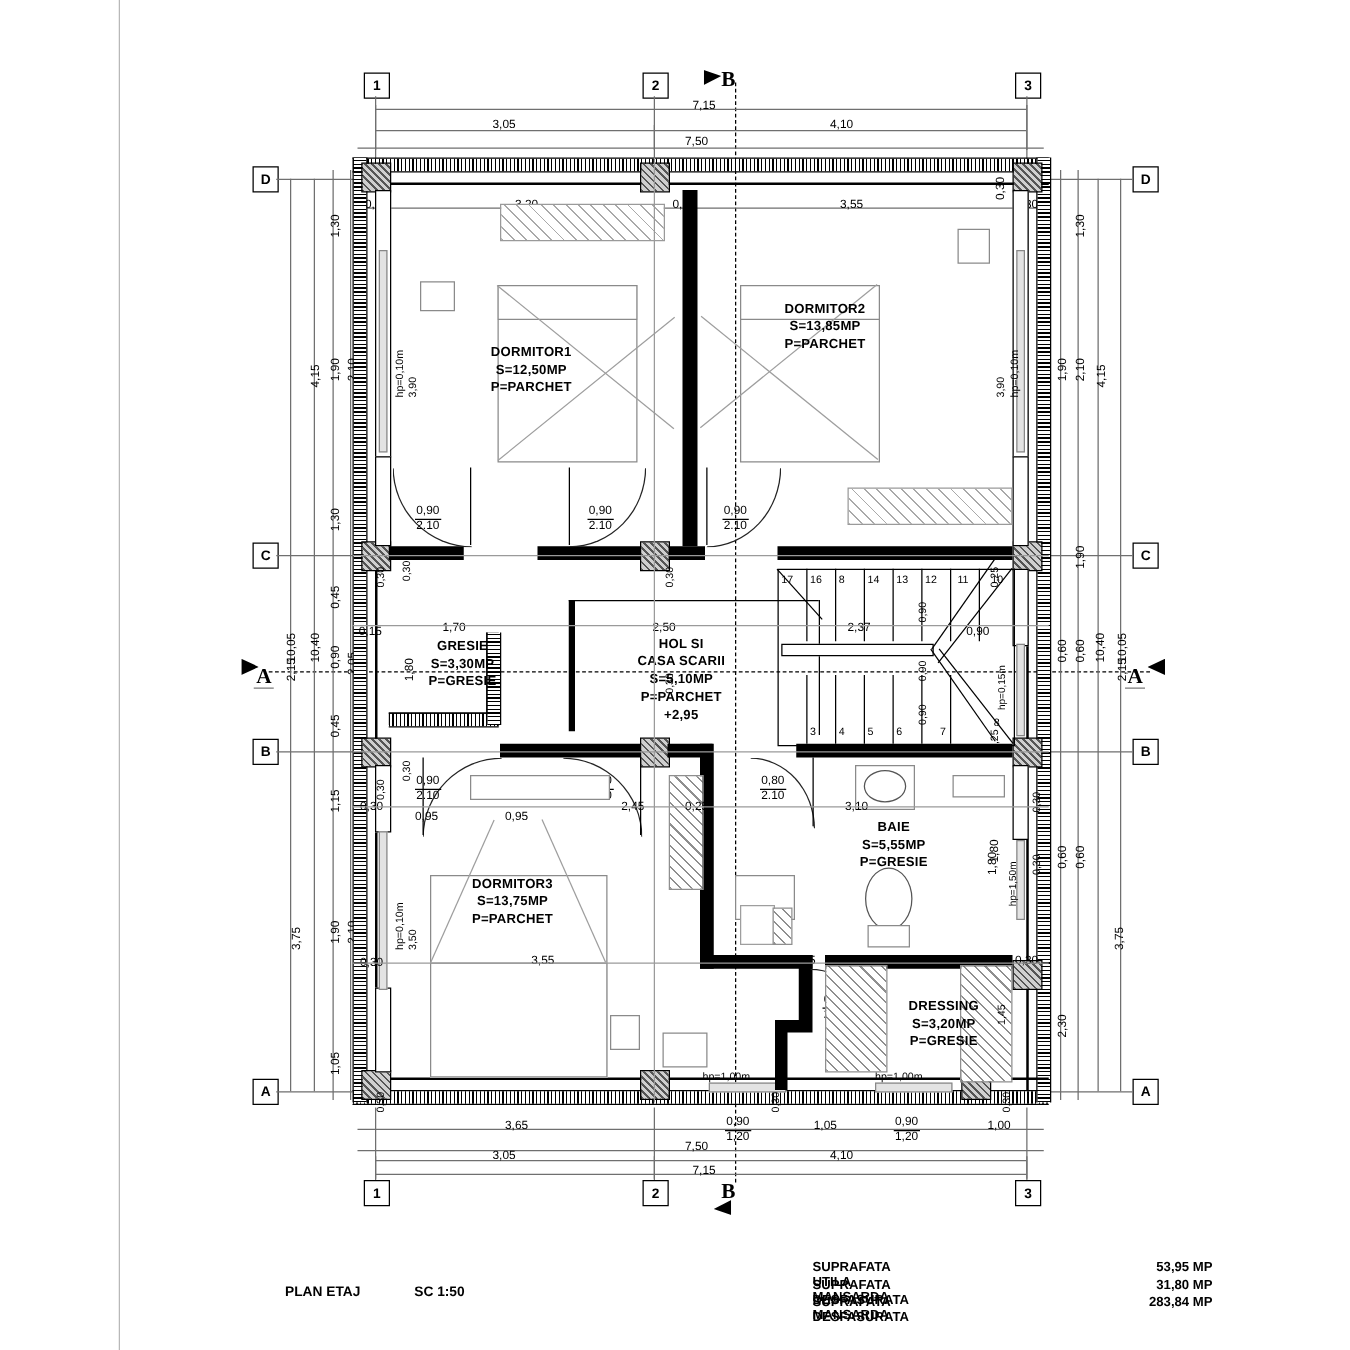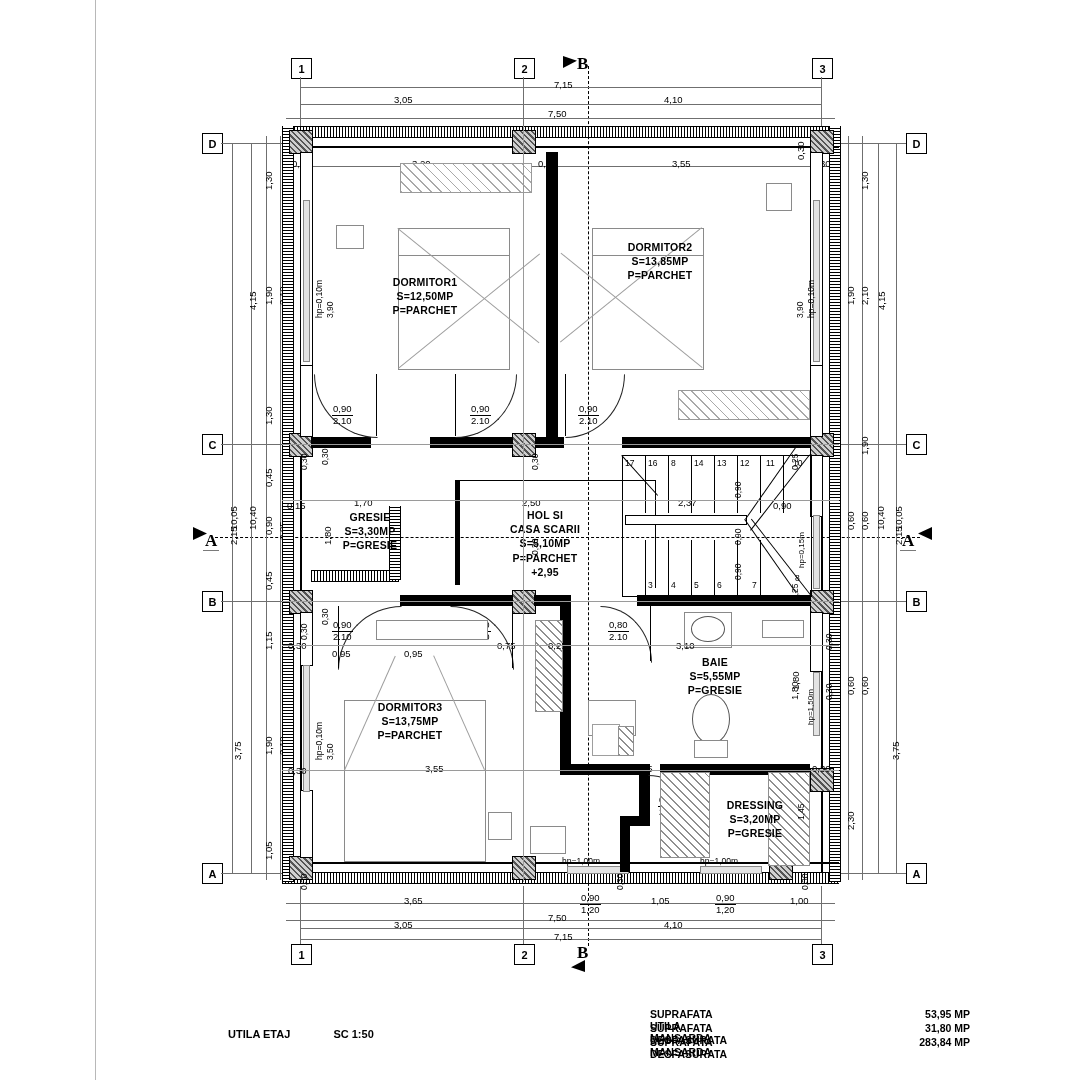--- a/index.html
+++ b/index.html
@@ -447,21 +447,21 @@
   <div class="dimv" style="left:733px;top:580px;font-size:8.5px;">0,90</div>
   <div class="dim" style="left:773px;top:500px;">0,90</div>
 
   <div class="dim" style="left:287px;top:500px;">0,15</div>
   <div class="dim" style="left:354px;top:497px;">1,70</div>
   <div class="dimv" style="left:322px;top:545px;">1,80</div>
   <div class="dim" style="left:522px;top:497px;">2,50</div>
   <div class="dimv" style="left:299px;top:470px;font-size:8.5px;">0,30</div>
   <div class="dim" style="left:676px;top:640px;text-align:center;">3,10</div>
   <div class="dimv" style="left:789px;top:700px;">1,80</div>
-  <div class="dim" style="left:497px;top:640px;">0,75</div>
+  <div class="dim" style="left:497px;top:640px;">2,45</div>
   <div class="dim" style="left:548px;top:640px;">0,25</div>
   <div class="dim" style="left:332px;top:648px;">0,95</div>
   <div class="dim" style="left:404px;top:648px;">0,95</div>
   <div class="dim" style="left:582px;top:763px;">0,90</div>
   <div class="dim" style="left:634px;top:763px;">0,25</div>
   <div class="dim" style="left:722px;top:763px;">1,63</div>
   <div class="dim" style="left:812px;top:763px;">0,30</div>
   <div class="dim" style="left:425px;top:763px;">3,55</div>
   <div class="dimv" style="left:796px;top:820px;font-size:8.5px;">1,45</div>
   <div class="dimv" style="left:299px;top:640px;font-size:8.5px;">0,30</div>
@@ -511,21 +511,21 @@
     <div>S=5,55MP</div>
     <div>P=GRESIE</div>
   </div>
   <div class="room" style="left:700px;top:798px;width:110px;">
     <div>DRESSING</div>
     <div>S=3,20MP</div>
     <div>P=GRESIE</div>
   </div>
 
   <div id="titleblock">
-    <span>UTILA ETAJ</span>
+    <span>PLAN ETAJ</span>
     <span class="sc">SC 1:50</span>
   </div>
 
   <div id="legend">
     <div class="row">
       <span class="lbl">SUPRAFATA UTILA  MANSARDA</span>
       <span class="val">53,95 MP</span>
     </div>
     <div class="row">
       <span class="lbl">SUPRAFATA DESFASURATA  MANSARDA</span>

